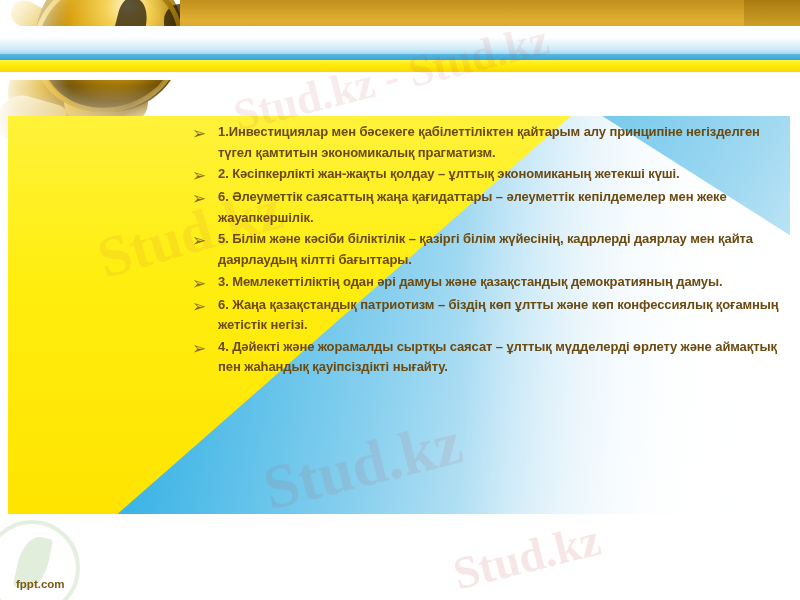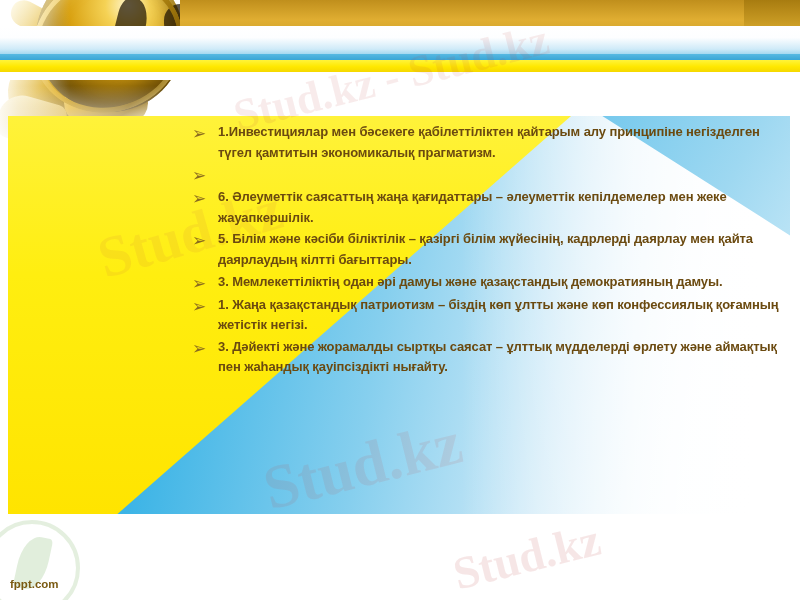--- a/index.html
+++ b/index.html
@@ -135,21 +135,21 @@
     flex:0 0 auto; width:26px; font-size:17px; line-height:21px; color:#8a6b1e;
     font-family:"DejaVu Sans", sans-serif; padding-top:1px;
   }
   .bullet-text {
     flex:1 1 auto; font-size:13px; line-height:20.6px; font-weight:700;
     color:#6b4a10; letter-spacing:-.1px;
   }
 
   
   .footer {
-    position:absolute; left:10px; bottom:10px; font-size:11.5px;
+    position:absolute; left:16px; bottom:10px; font-size:11.5px;
     font-weight:700; color:#7a5a12; font-family:"Liberation Sans", sans-serif;
   }
 </style>
 </head>
 <body>
 
 <div class="slide">
 
   <div class="globe-art">
     <div class="stand-a"></div>
@@ -188,38 +188,39 @@
   <div class="wm-ring"></div>
   <div class="wm-leaf"></div>
 
   <div class="bullets">
     <div class="bullet-row">
       <span class="bullet-mark">➢</span>
       <span class="bullet-text">1.Инвестициялар мен бәсекеге қабілеттіліктен қайтарым алу принципіне негізделген түгел қамтитын экономикалық прагматизм.</span>
     </div>
     <div class="bullet-row">
       <span class="bullet-mark">➢</span>
+      <span class="bullet-text">2. Кәсіпкерлікті жан-жақты қолдау – ұлттық экономиканың жетекші күші.</span>
     </div>
     <div class="bullet-row">
       <span class="bullet-mark">➢</span>
       <span class="bullet-text">6. Әлеуметтік саясаттың жаңа қағидаттары – әлеуметтік кепілдемелер мен жеке жауапкершілік.</span>
     </div>
     <div class="bullet-row">
       <span class="bullet-mark">➢</span>
       <span class="bullet-text">5. Білім және кәсіби біліктілік – қазіргі білім жүйесінің, кадрлерді даярлау мен қайта даярлаудың кілтті бағыттары.</span>
     </div>
     <div class="bullet-row">
       <span class="bullet-mark">➢</span>
       <span class="bullet-text">3. Мемлекеттіліктің одан әрі дамуы және қазақстандық демократияның дамуы.</span>
     </div>
     <div class="bullet-row">
       <span class="bullet-mark">➢</span>
-      <span class="bullet-text">1. Жаңа қазақстандық патриотизм – біздің көп ұлтты және көп конфессиялық қоғамның жетістік негізі.</span>
-    </div>
-    <div class="bullet-row">
-      <span class="bullet-mark">➢</span>
-      <span class="bullet-text">3. Дәйекті және жорамалды сыртқы саясат – ұлттық мүдделерді өрлету және аймақтық пен жаһандық қауіпсіздікті нығайту.</span>
+      <span class="bullet-text">6. Жаңа қазақстандық патриотизм – біздің көп ұлтты және көп конфессиялық қоғамның жетістік негізі.</span>
+    </div>
+    <div class="bullet-row">
+      <span class="bullet-mark">➢</span>
+      <span class="bullet-text">4. Дәйекті және жорамалды сыртқы саясат – ұлттық мүдделерді өрлету және аймақтық пен жаһандық қауіпсіздікті нығайту.</span>
     </div>
   </div>
 
   <div class="footer">fppt.com</div>
 
 </div>
 
 </body></html>

